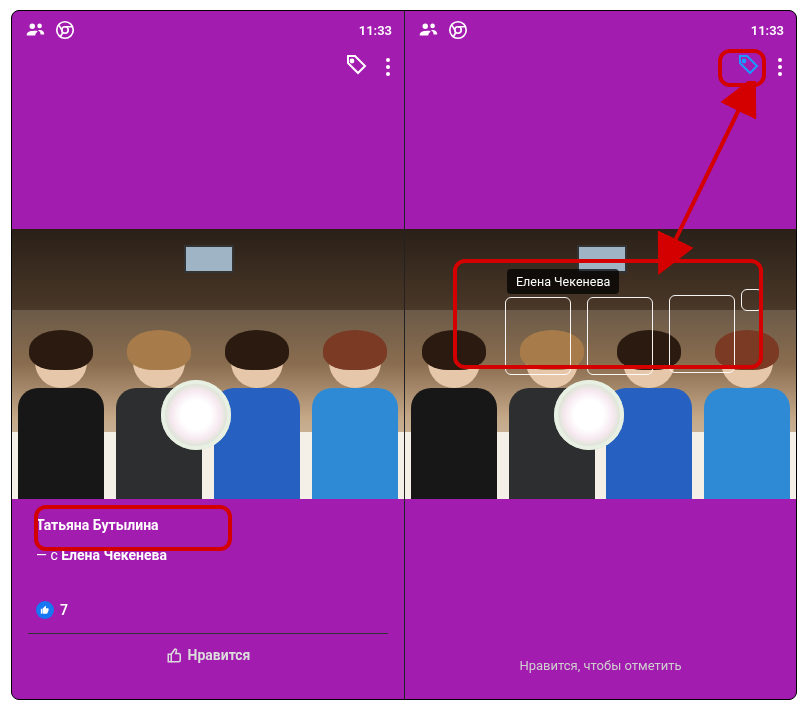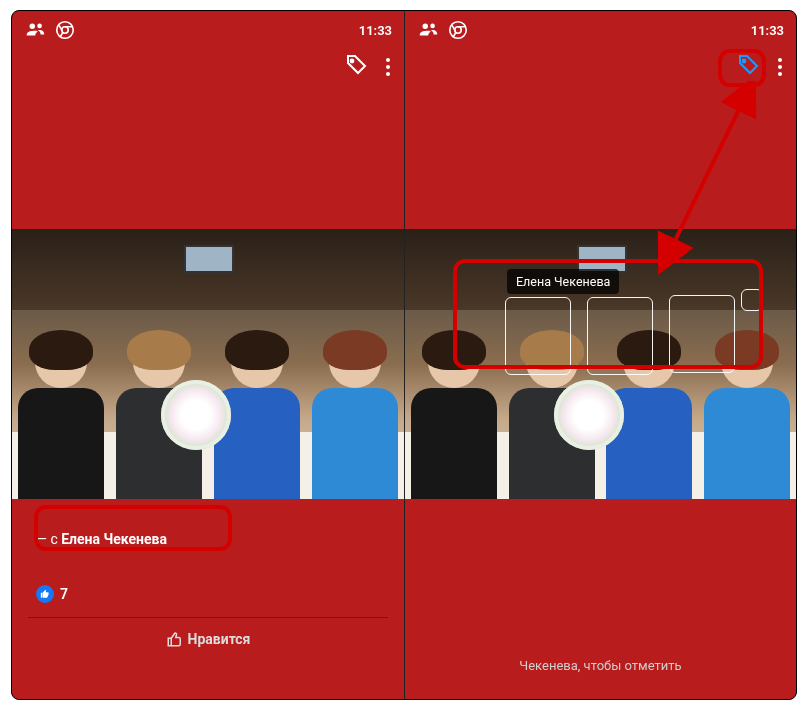--- a/index.html
+++ b/index.html
@@ -1,18 +1,18 @@
 <!DOCTYPE html>
 <html><head>
 <meta charset="utf-8">
 <style>
   * { margin: 0; padding: 0; box-sizing: border-box; font-family: -apple-system, BlinkMacSystemFont, "Segoe UI", Roboto, Helvetica, Arial, sans-serif; }
   body { background: #fff; padding: 10px; }
   .outer { display: flex; gap: 0; border: 1px solid #000; border-radius: 8px; overflow: hidden; background: #000; width: 786px; margin: 0 auto; }
-  .phone { width: 393px; height: 688px; background: #b91c1c; color: #fff; display: flex; flex-direction: column; position: relative; }
+  .phone { width: 393px; height: 688px; background: #a21caf; color: #fff; display: flex; flex-direction: column; position: relative; }
   .phone + .phone { border-left: 1px solid #222; }
 
   .statusbar { display: flex; justify-content: space-between; align-items: center; padding: 8px 12px 4px; font-size: 13px; font-weight: 500; }
   .status-left { display: flex; align-items: center; gap: 8px; }
   .status-right { font-weight: 600; }
 
   .toolbar { display: flex; justify-content: flex-end; align-items: center; gap: 14px; padding: 8px 10px; }
   .toolbar .icon { color: #fff; }
   .toolbar .more-icon-dots { display: flex; flex-direction: column; gap: 3px; padding: 4px; }
   .toolbar .more-icon-dots span { width: 4px; height: 4px; border-radius: 50%; background: #fff; }
@@ -133,20 +133,21 @@
                 <div class="hair-red"></div>
               </div>
               <div class="body b4"></div>
             </div>
         </div>
         <div class="bouquet"></div>
       </div>
     </div>
 
     <div class="meta">
+      <div class="owner">Татьяна Бутылина</div>
       <div class="with-line">
         <span>— с </span><span class="with-name">Елена Чекенева</span>
       </div>
       <div class="date-line"></div>
       <div class="like-row">
         <span class="like-badge">
           <svg viewBox="0 0 24 24">
               <path d="M2 21h3V9H2v12Zm19-11c0-1.1-.9-2-2-2h-5.3l.8-3.8v-.3c0-.4-.2-.8-.4-1.1L13 2 6.6 8.4C6.2 8.8 6 9.3 6 9.8V19c0 1.1.9 2 2 2h8c.8 0 1.5-.5 1.8-1.2l2.5-5.9c.1-.3.2-.6.2-.9v-2Z"></path>
             </svg>
         </span>
@@ -236,21 +237,21 @@
         <div class="facebox-group">
           <div class="face-label">Елена Чекенева</div>
           <div class="facebox fb1"></div>
           <div class="facebox fb2"></div>
           <div class="facebox fb3"></div>
           <div class="facebox fb4"></div>
         </div>
       </div>
     </div>
 
-    <div class="hint">Чекенева, чтобы отметить</div>
+    <div class="hint">Нравится, чтобы отметить</div>
 
     <div class="red-box red-tag-icon"></div>
     <div class="red-box red-face-area"></div>
 
     <svg class="arrow-svg" style="top:70px; left:250px; width:108px; height:200px;" viewBox="0 0 108 200">
       <defs>
           <marker id="ah1" markerWidth="10" markerHeight="10" refX="5" refY="5" orient="auto">
             <path d="M0 0 L10 5 L0 10 Z" fill="#d40000"></path>
           </marker>
       <marker id="ah2" markerWidth="10" markerHeight="10" refX="5" refY="5" orient="auto-start-reverse">

